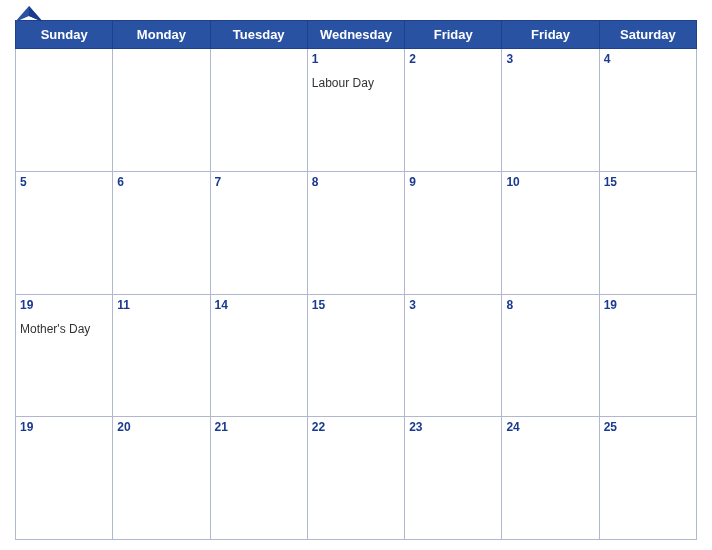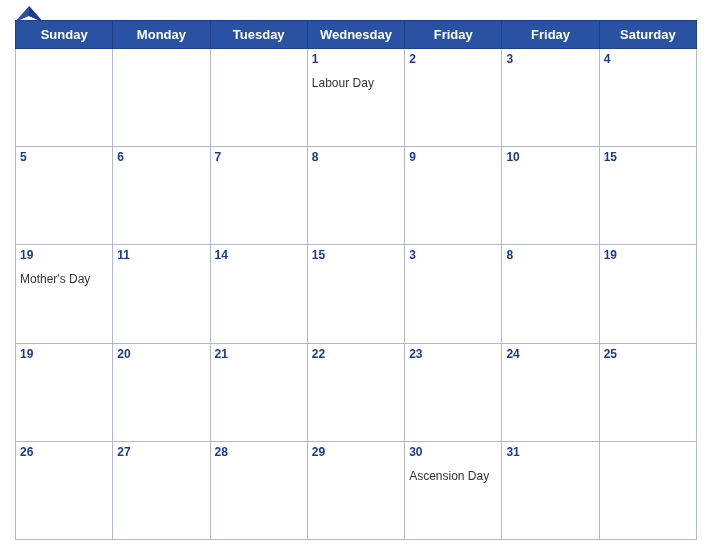--- a/index.html
+++ b/index.html
@@ -215,36 +215,14 @@
         <td>
           <span class="day-number">23</span>
         </td>
         <td>
           <span class="day-number">24</span>
         </td>
         <td>
           <span class="day-number">25</span>
         </td>
       </tr>
-      <tr>
-        <td>
-          <span class="day-number">26</span>
-        </td>
-        <td>
-          <span class="day-number">27</span>
-        </td>
-        <td>
-          <span class="day-number">28</span>
-        </td>
-        <td>
-          <span class="day-number">29</span>
-        </td>
-        <td>
-          <span class="day-number">30</span>
-          <span class="holiday-name">Ascension Day</span>
-        </td>
-        <td>
-          <span class="day-number">31</span>
-        </td>
-        <td class="empty-cell"></td>
-      </tr>
     </tbody>
 </table>
 
 </body></html>

